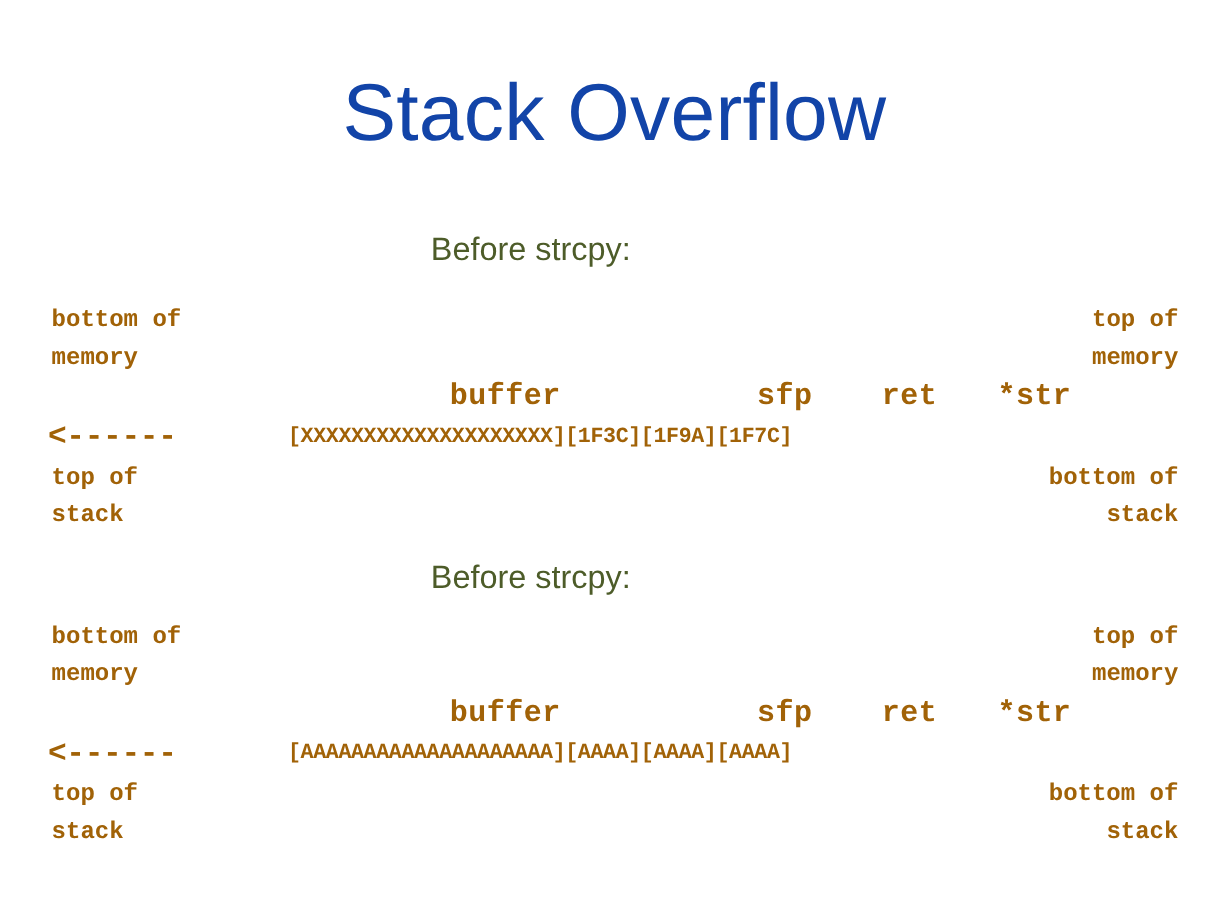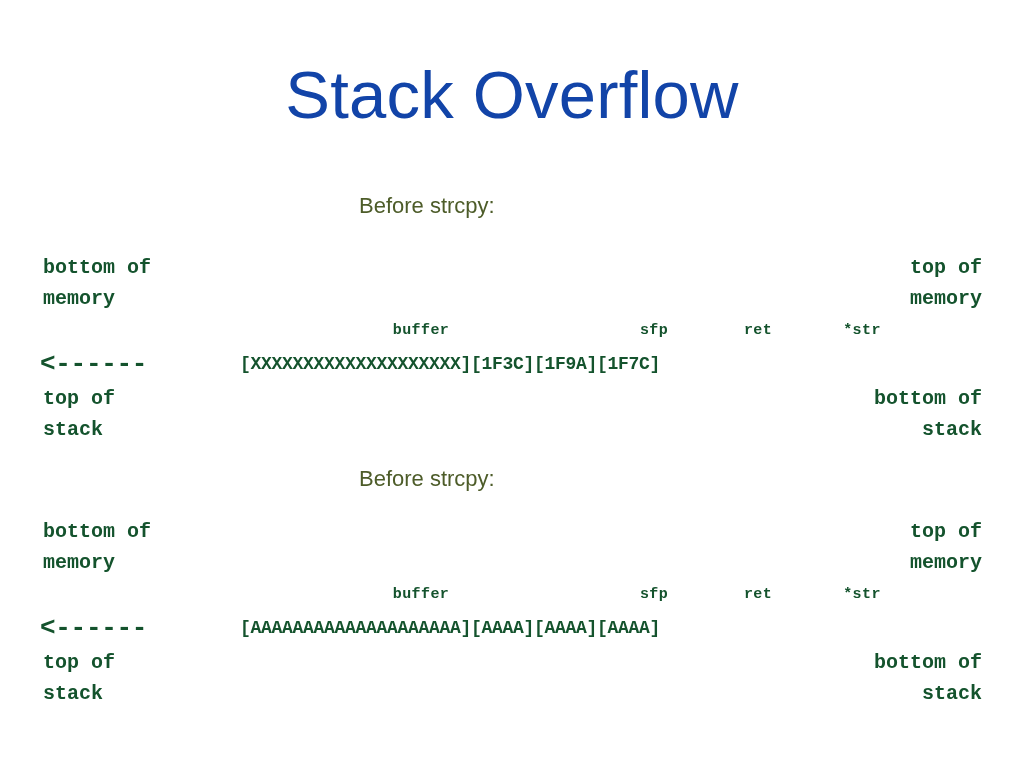--- a/index.html
+++ b/index.html
@@ -36,35 +36,35 @@
     letter-spacing: 0.2px;
     line-height: 1.12;
     white-space: nowrap;
   }
 
   
   .section-heading {
     position: absolute;
     color: #4d5c29;
     font-family: "Liberation Sans", sans-serif;
-    font-size: 22px;
+    font-size: 27px;
     font-weight: 400;
     line-height: 1.15;
     white-space: nowrap;
   }
   #heading-before { left: 359px; top: 193px; }
   #heading-after  { left: 359px; top: 466px; }
 
   
   .diagram {
     position: absolute;
     left: 0;
     width: 860px;
     font-family: "Liberation Mono", "DejaVu Sans Mono", monospace;
-    color: #14532d;
+    color: #a16207;
   }
   #diagram-before { top: 252px; }
   #diagram-after  { top: 516px; }
 
   .mono-row {
     position: relative;
     height: 31px;
     width: 1024px;
   }
 
@@ -89,21 +89,21 @@
     line-height: 31px;
     white-space: pre;
     text-align: right;
   }
 
   
   .mono-headers {
     position: absolute;
     left: 240px;
     top: 0;
-    font-size: 15px;
+    font-size: 25px;
     font-weight: bold;
     line-height: 33px;
     white-space: pre;
     letter-spacing: 0.4px;
   }
   .mono-headers .hdr {
     display: inline-block;
     text-align: center;
   }
   .hdr-buffer { width: 362px; }

